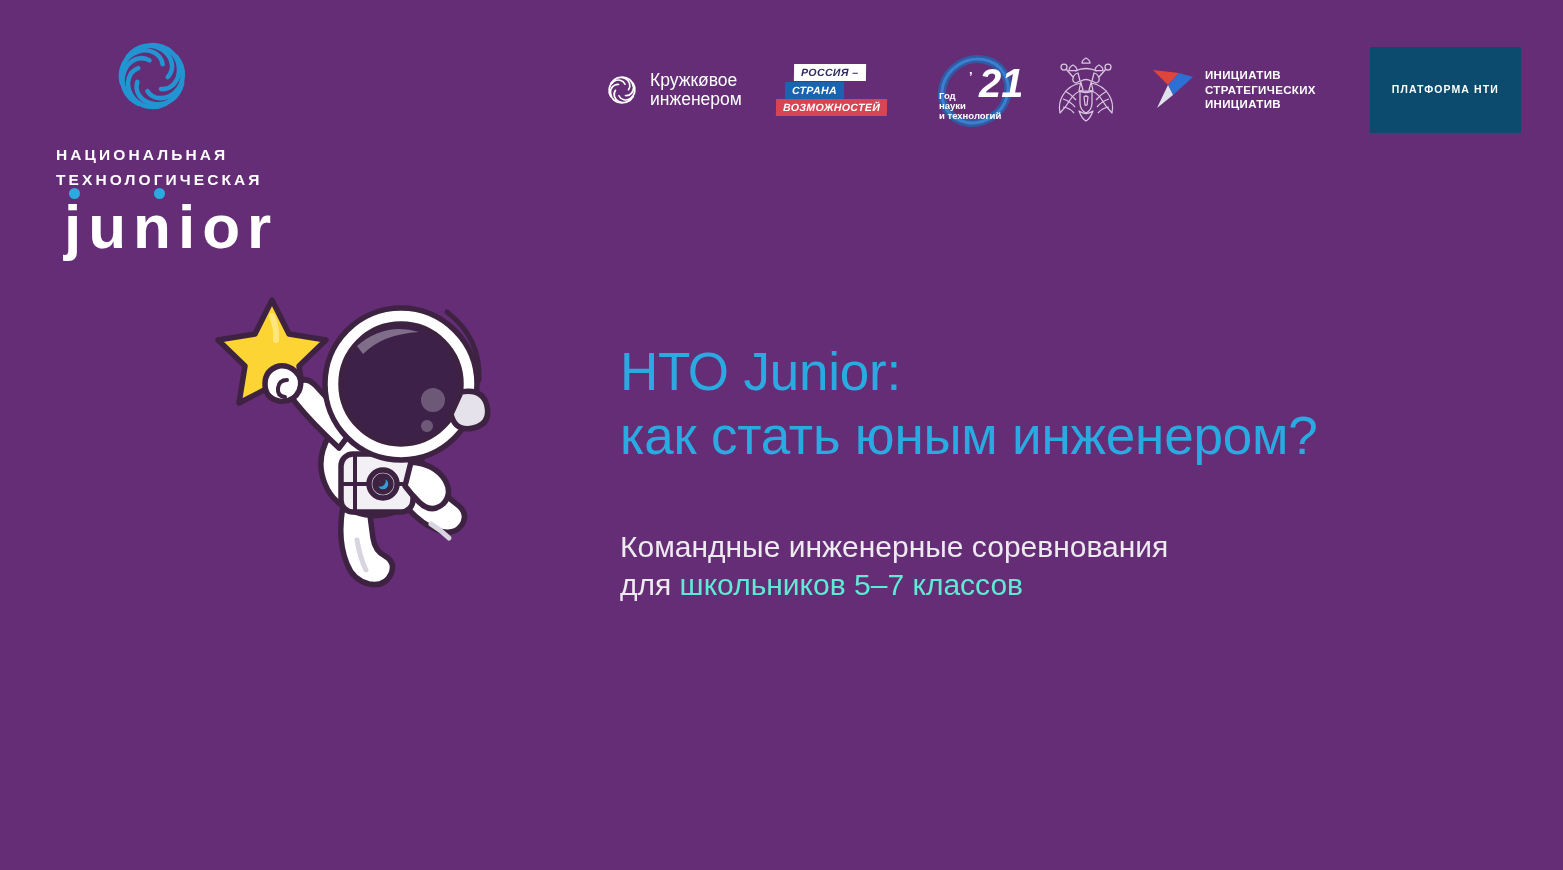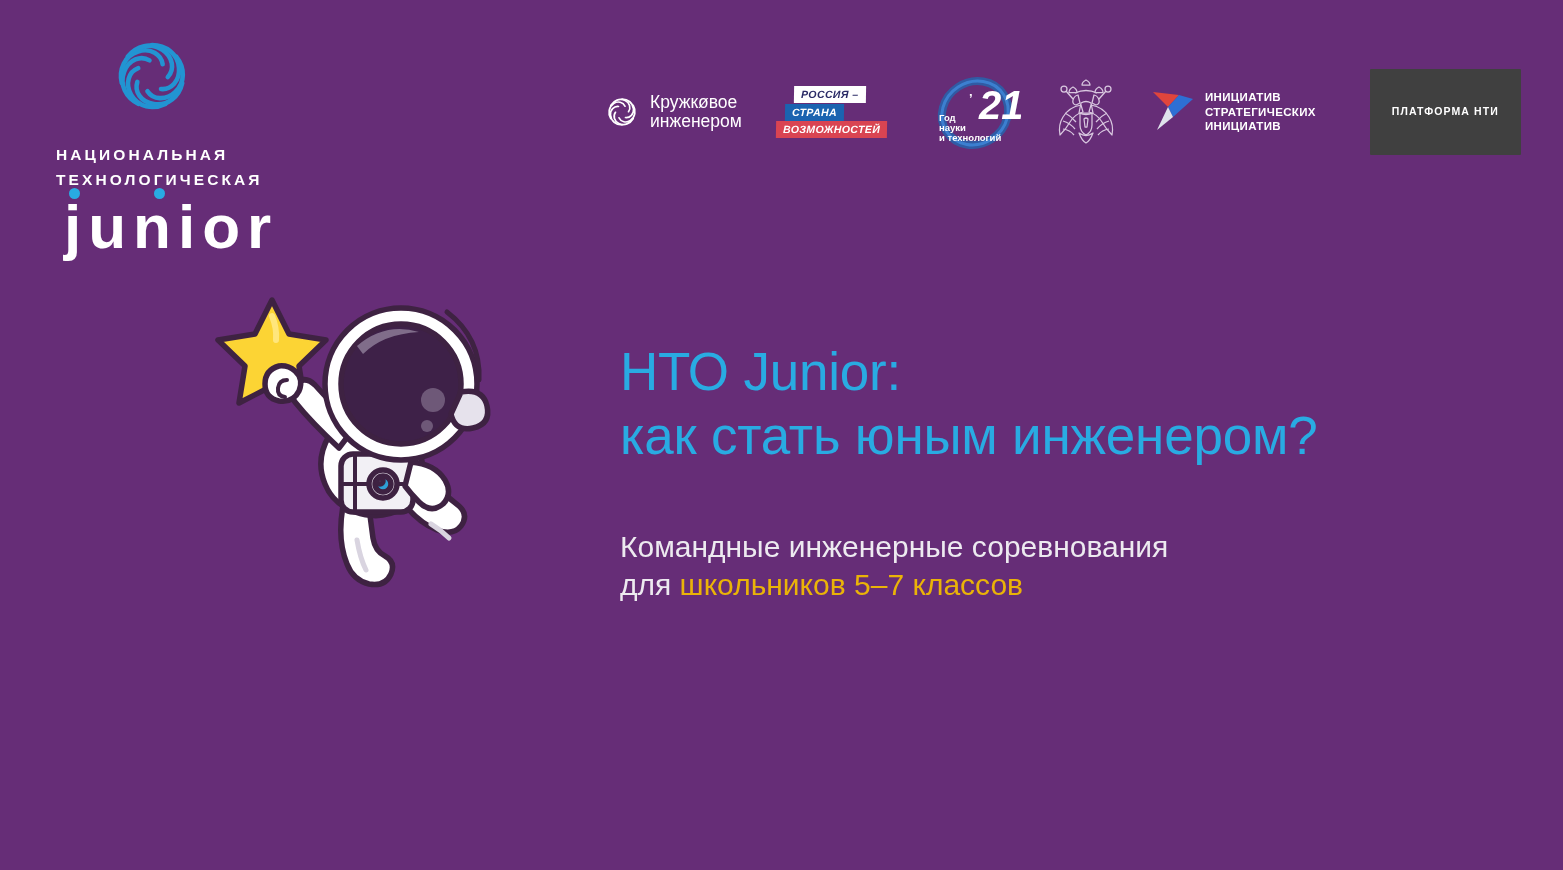--- a/index.html
+++ b/index.html
@@ -30,21 +30,21 @@
   }
   .jdot{
     position:absolute; width:11px; height:11px;
     border-radius:50%; background:#29ABE2;
   }
   .jdot.d1{ left:5px;  top:-16px; }
   .jdot.d2{ left:90px; top:-16px; }
 
   
   .partners{
-    position:absolute; left:604px; top:69px;
+    position:absolute; left:604px; top:47px;
     display:flex; align-items:flex-start; height:86px; gap:0;
   }
   .plogo{ display:flex; align-items:center; height:86px; }
 
   
   .kd{ gap:10px; }
   .kd-text{
     color:#ffffff; font-size:17.5px; line-height:19px;
     font-weight:400; white-space:nowrap;
   }
@@ -69,42 +69,42 @@
   
   .asi{ margin-left:30px; gap:8px; }
   .asi-text{
     color:#ffffff; font-weight:700; font-size:11.5px;
     line-height:14.5px; letter-spacing:.35px; white-space:nowrap;
     padding-top:18px;
   }
 
   
   .nti{
-    margin-left:54px; background:#404040;
+    margin-left:54px; background:#0c4a6e;
     padding:6px 22px 8px 22px; border-radius:1px;
   }
   .nti-text{
     color:#ffffff; font-weight:700; font-size:10.5px;
     letter-spacing:1.1px; white-space:nowrap;
   }
 
   
   .astro{ position:absolute; left:205px; top:288px; width:300px; height:320px; }
 
   
   .copy{ position:absolute; left:620px; top:340px; width:900px; }
   .headline{
     color:#29ABE2; font-weight:400; font-size:53px;
     line-height:64px; letter-spacing:-0.2px; white-space:nowrap;
   }
   .subtitle{
     margin-top:60px; color:#EDEAF0; font-weight:400;
     font-size:30px; line-height:38px; white-space:nowrap;
   }
-  .accent{ color:#eab308; }
+  .accent{ color:#5eead4; }
 </style>
 </head>
 <body>
 
 <div class="slide">
 
   <div class="brand">
 
     <svg class="brand-mark" viewBox="0 0 100 100">
       <g fill="none" stroke="#2294D2" stroke-width="4.6" stroke-linecap="round">

